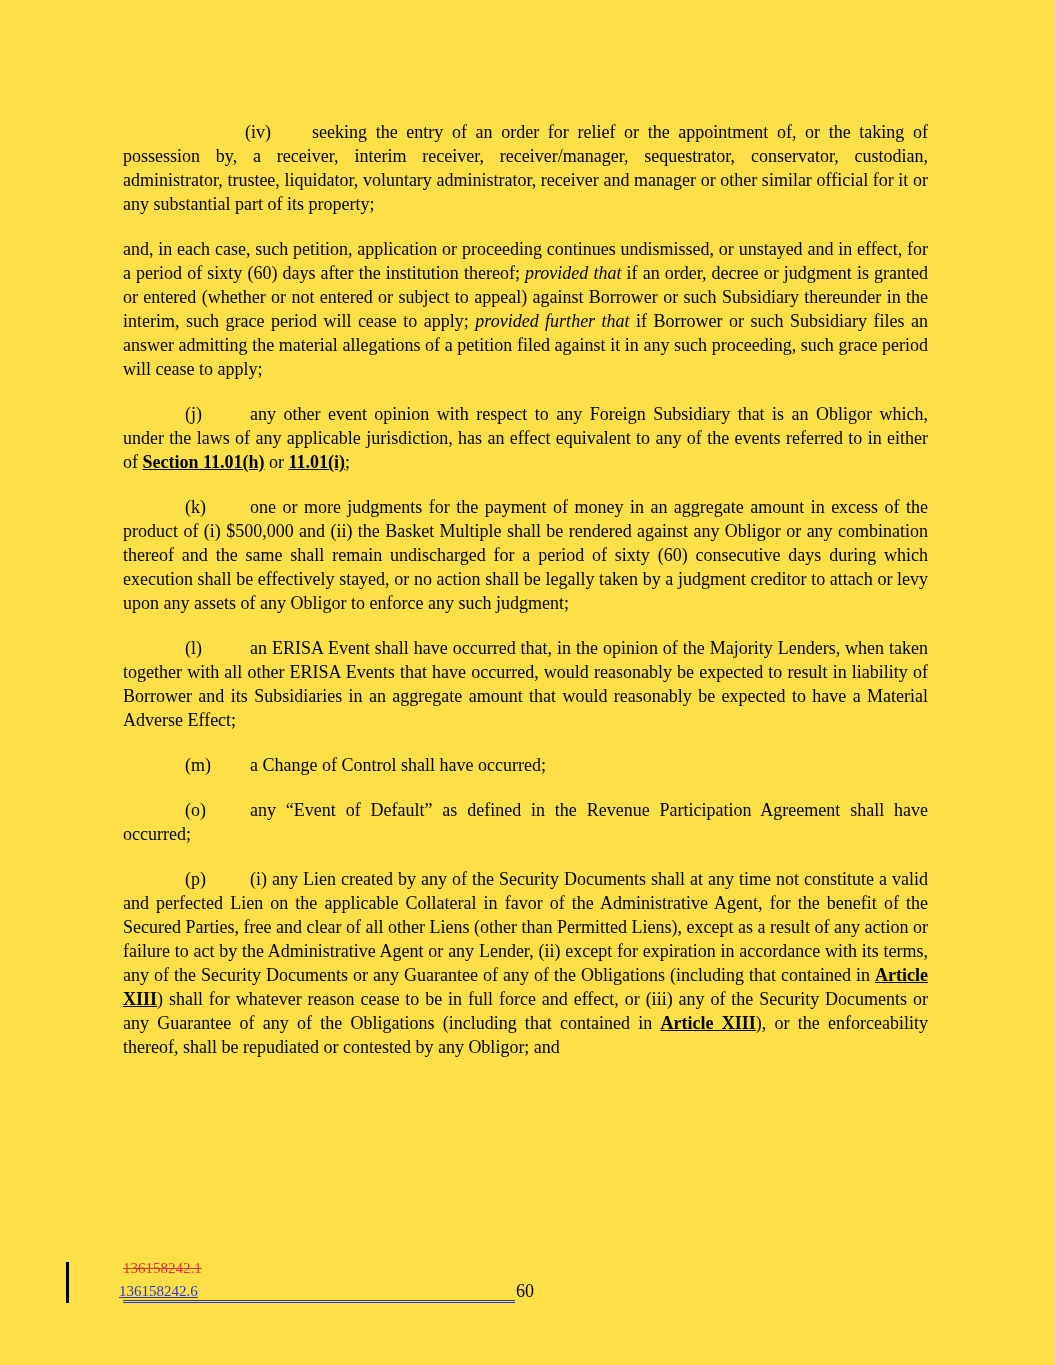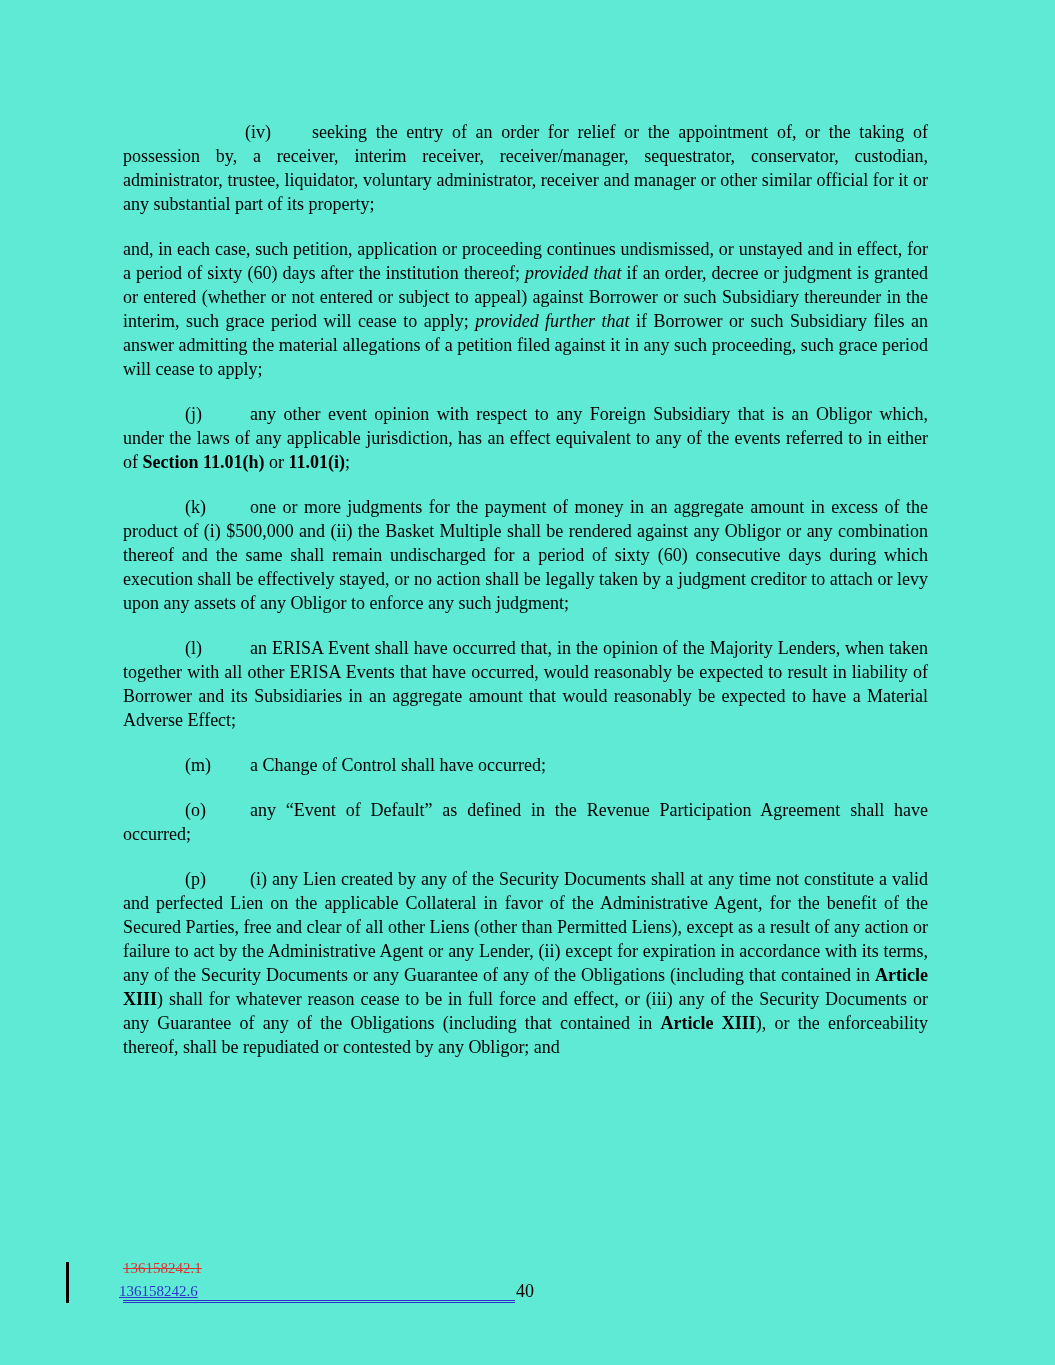--- a/index.html
+++ b/index.html
@@ -1,40 +1,40 @@
 <!DOCTYPE html>
 <html><head>
 <meta charset="utf-8">
 <style>
   html, body { margin: 0; padding: 0; background: #ffffff; }
   .page {
     position: relative;
     width: 1055px;
     height: 1365px;
-    background: #5eead4;
+    background: #fde047;
     font-family: "Liberation Serif", serif;
     color: #000000;
     overflow: hidden;
   }
   .content {
     position: absolute;
     left: 123px;
     top: 120px;
     width: 805px;
   }
   .content p {
     margin: 0 0 21px 0;
     font-size: 18px;
     line-height: 24px;
     text-align: justify;
   }
   .tb { display: inline-block; vertical-align: baseline; }
   .tb-std { margin-left: 62px;  width: 65px; }
   .tb-iv  { margin-left: 122px; width: 67px; }
-  .b { font-weight: bold; }
+  .b { font-weight: bold; text-decoration: underline; }
   .i { font-style: italic; }
 
   .changebar {
     position: absolute;
     left: 66px;
     top: 1262px;
     width: 3px;
     height: 41px;
     background: #000000;
   }
@@ -101,15 +101,15 @@
   </div>
 
   <div class="changebar"></div>
 
   <div class="fdel">136158242.1</div>
 
   <div class="fins">136158242.6</div>
 
   <div class="frule"></div>
 
-  <div class="pageno">40</div>
+  <div class="pageno">60</div>
 
 </div>
 
 </body></html>

